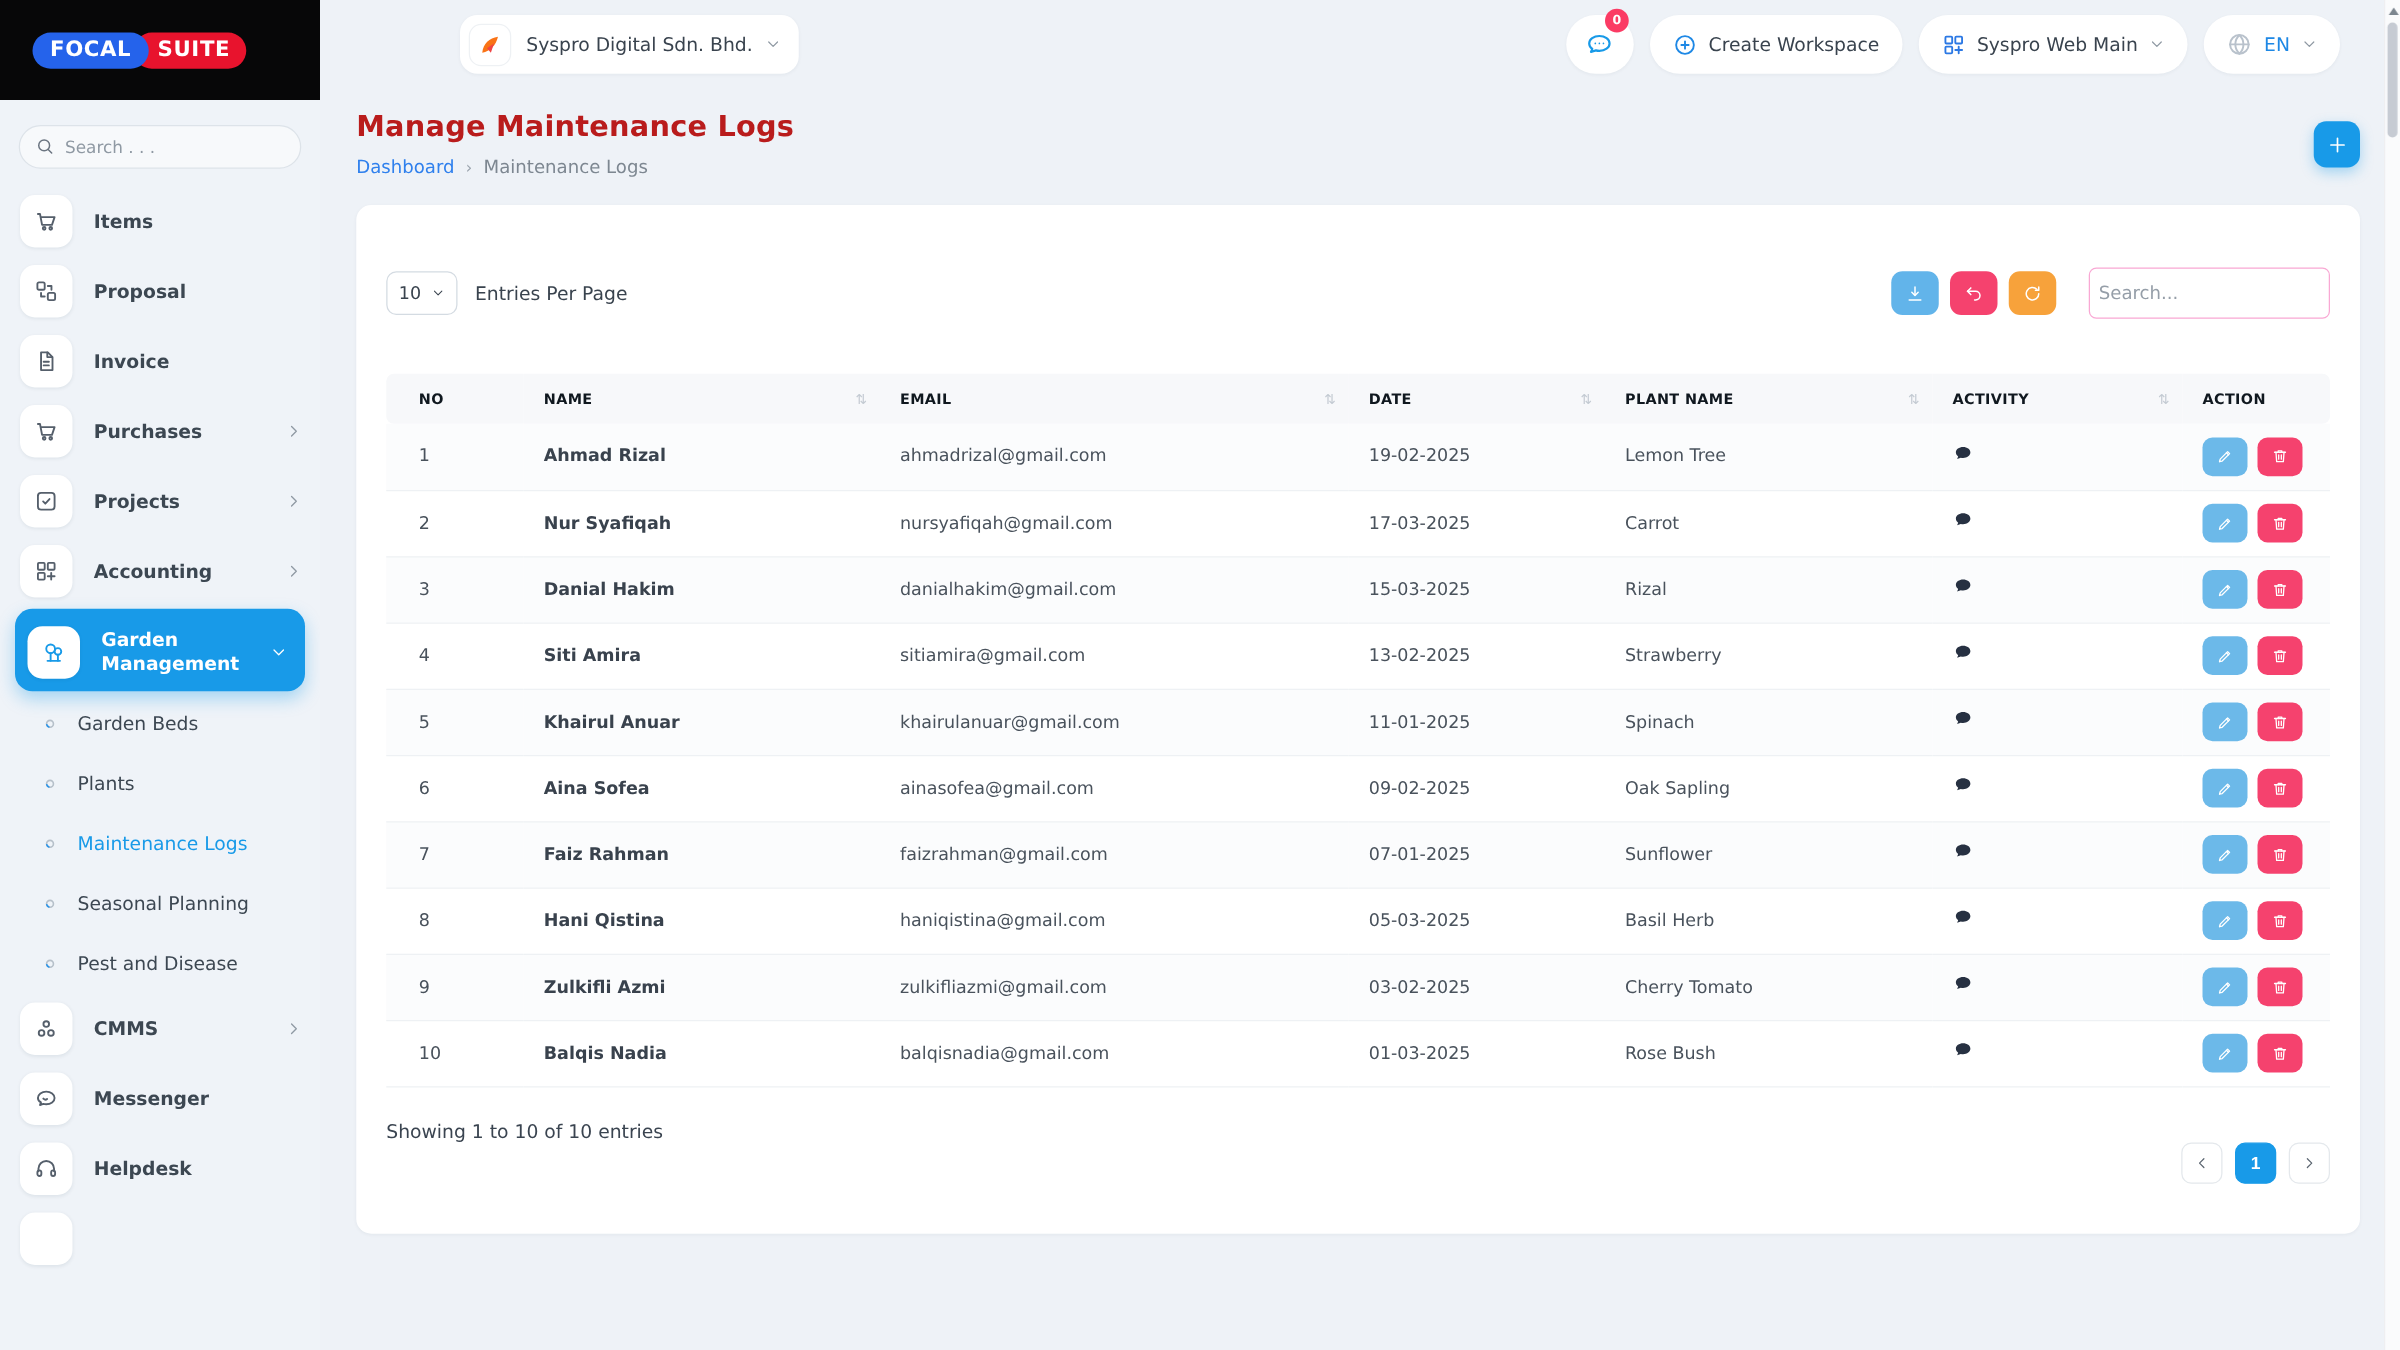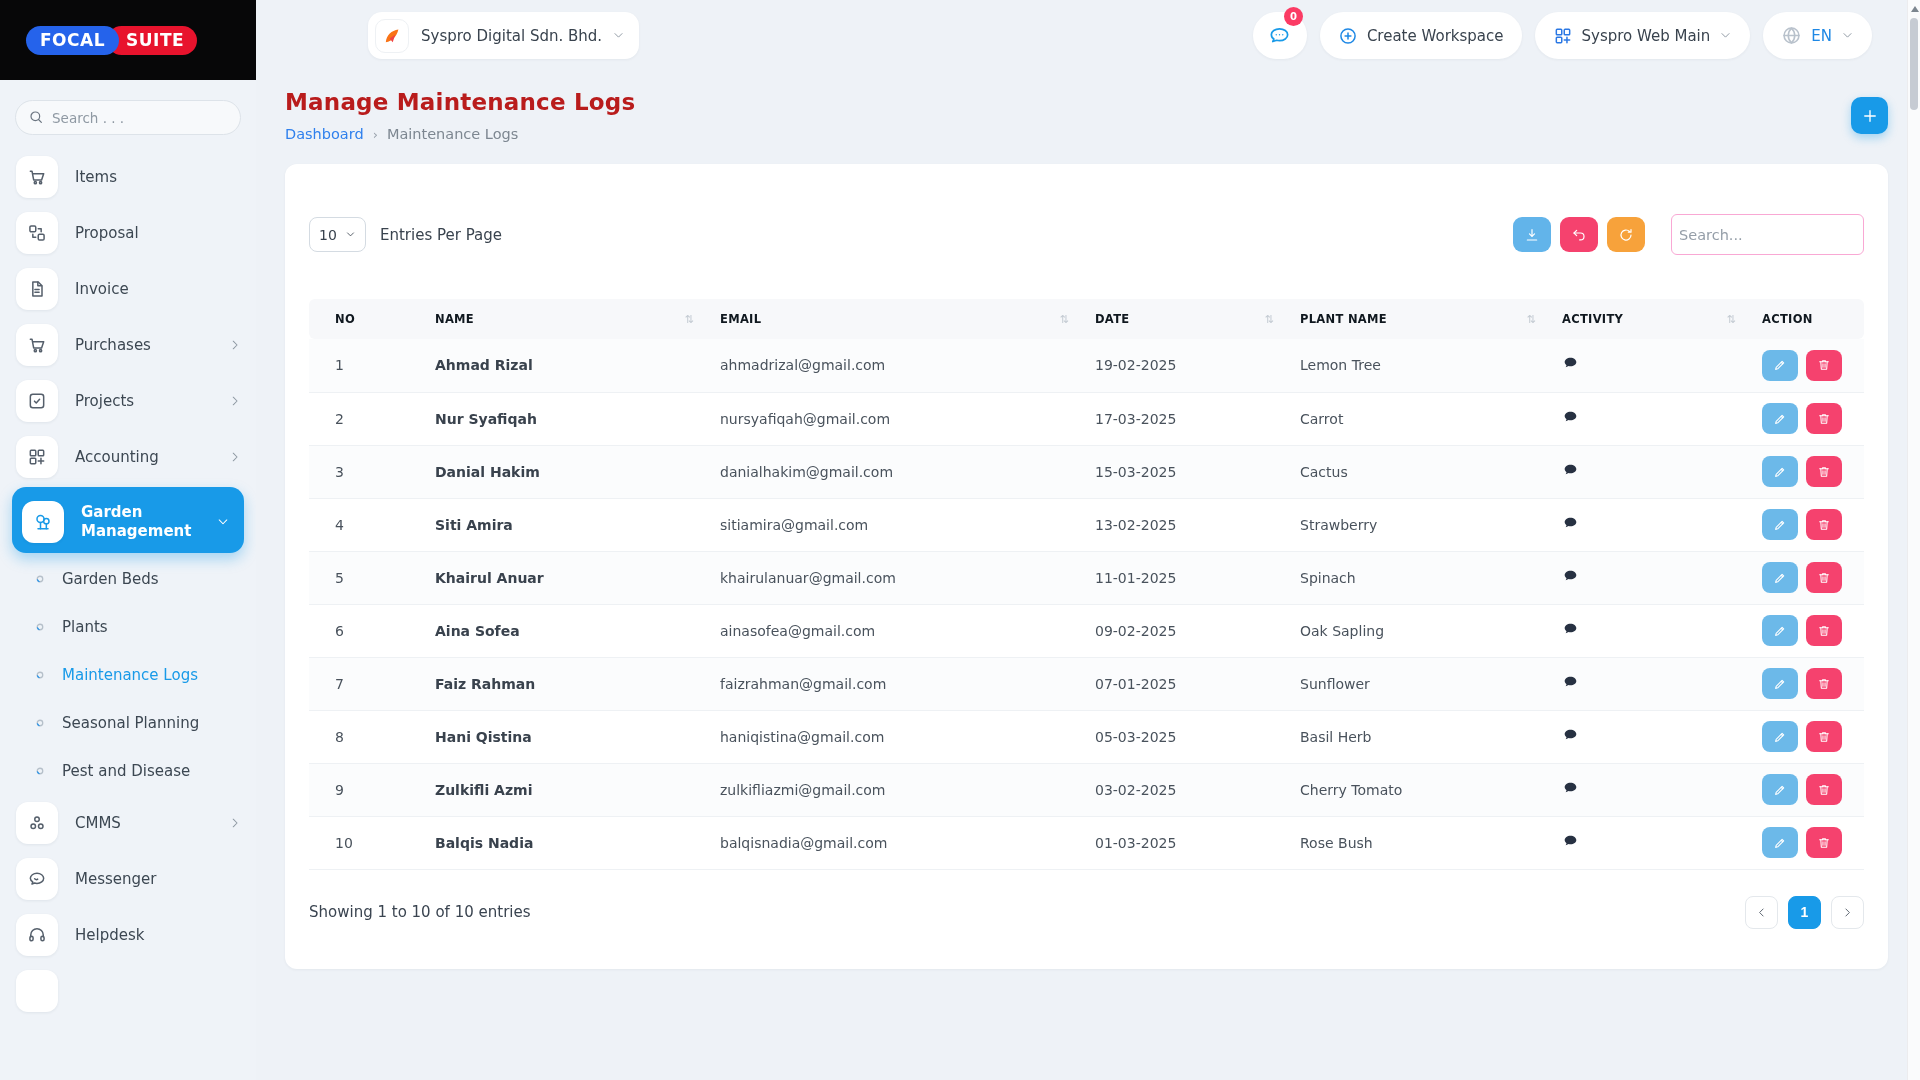--- a/index.html
+++ b/index.html
@@ -24,21 +24,21 @@
     font-family:"DejaVu Sans",sans-serif;
   }
   .side-search input::placeholder { color:#8f99a3; }
   .side-search .s-ic { position:absolute; left:13px; top:9px; width:16px; height:16px; color:#6b7581; }
 
   .nav { padding:4px 0 0 0; }
   .nav-item { display:flex; align-items:center; height:56px; padding:0 14px 0 16px; cursor:pointer; position:relative; }
   .nav-tile { width:42px; height:42px; background:#fff; border-radius:12px; box-shadow:0 1px 3px rgba(20,40,60,.07);
     display:flex; align-items:center; justify-content:center; color:#555f6b; flex-shrink:0; }
   .nav-tile svg { width:20px; height:20px; }
-  .nav-label { margin-left:17px; font-size:15px; font-weight:400; color:#3c4752; flex:1; line-height:1.25; }
+  .nav-label { margin-left:17px; font-size:15px; font-weight:700; color:#3c4752; flex:1; line-height:1.25; }
   .nav-chev { width:14px; height:14px; color:#8f99a3; flex-shrink:0; }
 
   .nav-item.active { background:var(--accent); border-radius:14px; margin:2px 12px; height:66px; padding:4px 14px 0 10px;
     box-shadow:0 6px 14px rgba(24,154,232,.35); }
   .nav-item.active .nav-tile { color:var(--accent); }
   .nav-item.active .nav-label { color:#fff; font-weight:700; }
   .nav-item.active .nav-chev { color:#fff; }
 
   .nav-sub { display:flex; align-items:center; height:48px; padding-left:34px; cursor:pointer; }
   .nav-sub .bullet { width:12px; height:12px; flex-shrink:0; }
@@ -110,21 +110,21 @@
   td.c-name { font-weight:600; color:#39424d; }
   .act-bubble { color:#273142; display:inline-flex; cursor:pointer; }
   .act-bubble svg { width:17px; height:17px; }
   .row-btns { display:flex; gap:8px; }
   .btn-act { width:36px; height:31px; border:none; border-radius:8px; color:#fff; cursor:pointer;
     display:flex; align-items:center; justify-content:center; }
   .btn-act svg { width:14px; height:14px; }
   .btn-edit { background:var(--edit); }
   .btn-del { background:var(--del); }
 
-  .table-foot { display:flex; align-items:center; margin-top:26px; }
+  .table-foot { display:flex; align-items:flex-start; margin-top:26px;flex-direction:column; }
   .showing { font-size:15px; color:#3a4450; }
   .pager { margin-left:auto; display:flex; gap:10px; }
   .pg-btn { width:33px; height:33px; border-radius:8px; border:1px solid #e4e8ec; background:#fff; color:#5b6570;
     display:flex; align-items:center; justify-content:center; cursor:pointer; font-size:14px; }
   .pg-btn svg { width:13px; height:13px; }
   .pg-btn.current { background:var(--accent); border-color:var(--accent); color:#fff; font-weight:600; }
 
   
   .scrollbar { position:fixed; right:0; top:0; width:13px; height:100%; background:#fafbfc; border-left:1px solid #ececee; }
   .sb-arrow { position:absolute; top:6px; left:3px; width:0; height:0; border-left:4px solid transparent;
@@ -567,21 +567,21 @@
                   </svg>
                 </button>
       </span>
     </td>
   </tr>
           <tr>
     <td class="c-no">3</td>
     <td class="c-name">Danial Hakim</td>
     <td class="c-email">danialhakim@gmail.com</td>
     <td class="c-date">15-03-2025</td>
-    <td class="c-plant">Cactus</td>
+    <td class="c-plant">Rizal</td>
     <td><span class="act-bubble">
                 <svg viewBox="0 0 24 24" fill="none" stroke="currentColor" stroke-width="1.8" stroke-linecap="round" stroke-linejoin="round">
                   <path fill="currentColor" stroke="none" d="M12 3.8c4.6 0 8.2 2.7 8.2 6.1s-3.6 6.1-8.2 6.1c-.9 0-1.8-.1-2.6-.3L5.2 17.2l1.2-2.9C4.9 13.2 3.8 11.6 3.8 9.9c0-3.4 3.6-6.1 8.2-6.1z"></path>
                 </svg>
               </span></td>
     <td>
       <span class="row-btns">
         <button class="btn-act btn-edit">
                   <svg viewBox="0 0 24 24" fill="none" stroke="currentColor" stroke-width="1.8" stroke-linecap="round" stroke-linejoin="round">
                     <path d="M4.5 19.5l.9-3.6L15.6 5.7l2.7 2.7L8.1 18.6l-3.6.9z"></path>

